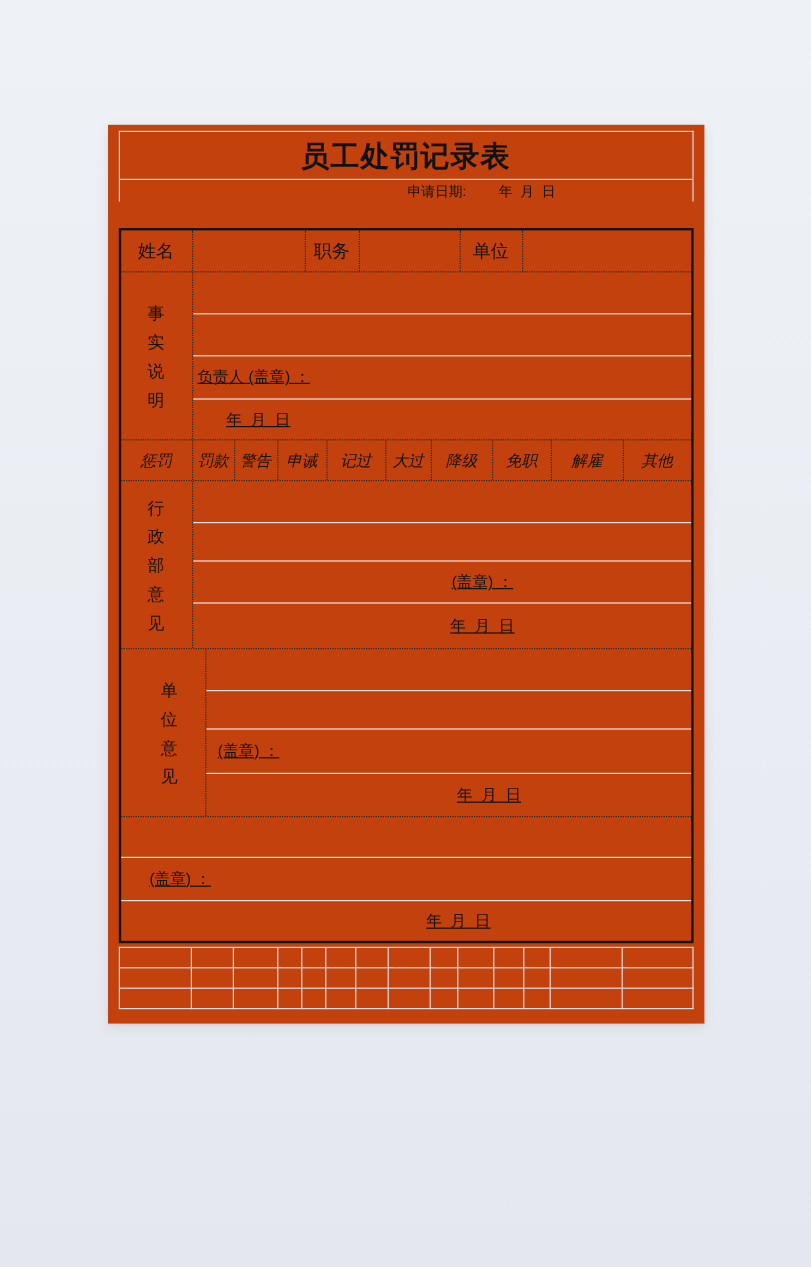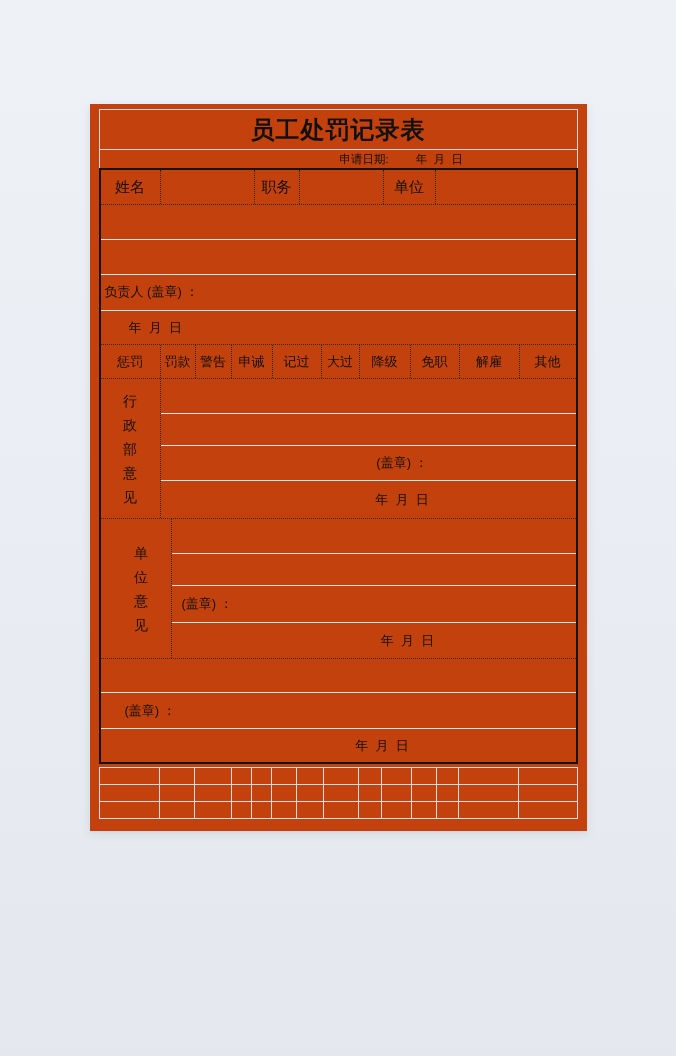--- a/index.html
+++ b/index.html
@@ -35,21 +35,21 @@
     border-bottom: 1px solid #d9d9d9; letter-spacing: 1px;
   }
   .date-row {
     height: 18px; display: flex; align-items: center;
     padding-left: 240px; font-size: 11.5px; color: #111;
     white-space: pre;
   }
   .date-row .gap { display: inline-block; width: 27px; }
 
   
-  .form-table { border: 2px solid #141414; width: 479px; color: #111; }
+  .form-table { border: 2px solid #141414; width: 479px; color: #111; margin-top: 22px; }
   .dotted-b { border-bottom: 1px dotted #2b2b2b; }
   .dotted-r { border-right: 1px dotted #2b2b2b; }
 
   .row { display: flex; width: 100%; }
   .cell { display: flex; align-items: center; justify-content: center; }
 
   
   .info-row { height: 35px; }
   .info-row .cell { font-size: 15px; }
   .w-label { width: 60px; }
@@ -61,41 +61,41 @@
 
   
   .section { display: flex; }
   .v-label {
     width: 60px; display: flex; align-items: center; justify-content: center;
   }
   .v-label .vtext {
     width: 17px; word-break: break-all; line-height: 24px;
     font-size: 14px; text-align: center;
   }
-  .sec-content { flex: 1; display: flex; flex-direction: column; }
+  .sec-content { flex: 1; display: flex; flex-direction: column; text-decoration: underline; }
   .line-b { border-bottom: 1px solid #e7e7e7; }
   .srow { display: flex; align-items: center; font-size: 13px; white-space: pre; }
 
   .fact-sec   { height: 140px; }
   .admin-sec  { height: 140px; }
   .unit-sec   { height: 140px; padding-left: 11px; }
 
   .h35 { height: 35px; } .h34 { height: 34px; } .h33 { height: 33px; }
   .h32 { height: 32px; } .h36 { height: 36px; } .h37 { height: 37px; }
   .h38 { height: 38px; }
 
   .pl4  { padding-left: 4px; }
   .pl10 { padding-left: 10px; }
   .pl24 { padding-left: 24px; }
   .pl28 { padding-left: 28px; }
   .center-off { justify-content: center; padding-left: 68px; }
   .center-off2 { justify-content: center; padding-left: 88px; }
 
   
-  .pun-row { height: 34px; }
+  .pun-row { height: 34px; font-style: italic; }
   .pun-row .cell { font-size: 13px; }
   .pw0 { width: 60px; } .pw1 { width: 35px; } .pw2 { width: 36px; }
   .pw3 { width: 41px; } .pw4 { width: 49px; } .pw5 { width: 38px; }
   .pw6 { width: 51px; } .pw7 { width: 49px; } .pw8 { width: 60px; }
   .pw9 { flex: 1; }
 
   
   .bottom-grid {
     margin-top: 3px;
     border-top: 1px solid #dcdee4; border-left: 1px solid #dcdee4;
@@ -127,20 +127,23 @@
     <div class="row info-row dotted-b">
       <div class="cell w-label dotted-r">姓名</div>
       <div class="cell w-v1 dotted-r"></div>
       <div class="cell w-pos dotted-r">职务</div>
       <div class="cell w-v2 dotted-r"></div>
       <div class="cell w-unit dotted-r">单位</div>
       <div class="cell w-v3"></div>
     </div>
 
     <div class="section fact-sec dotted-b">
+      <div class="v-label dotted-r">
+        <div class="vtext">事实说明</div>
+      </div>
       <div class="sec-content">
         <div class="srow h35 line-b"></div>
         <div class="srow h35 line-b"></div>
         <div class="srow h37 line-b pl4">负责人 (盖章) ：</div>
         <div class="srow h33 pl28">年  月  日</div>
       </div>
     </div>
 
     <div class="row pun-row dotted-b">
       <div class="cell pw0 dotted-r">惩罚</div>

